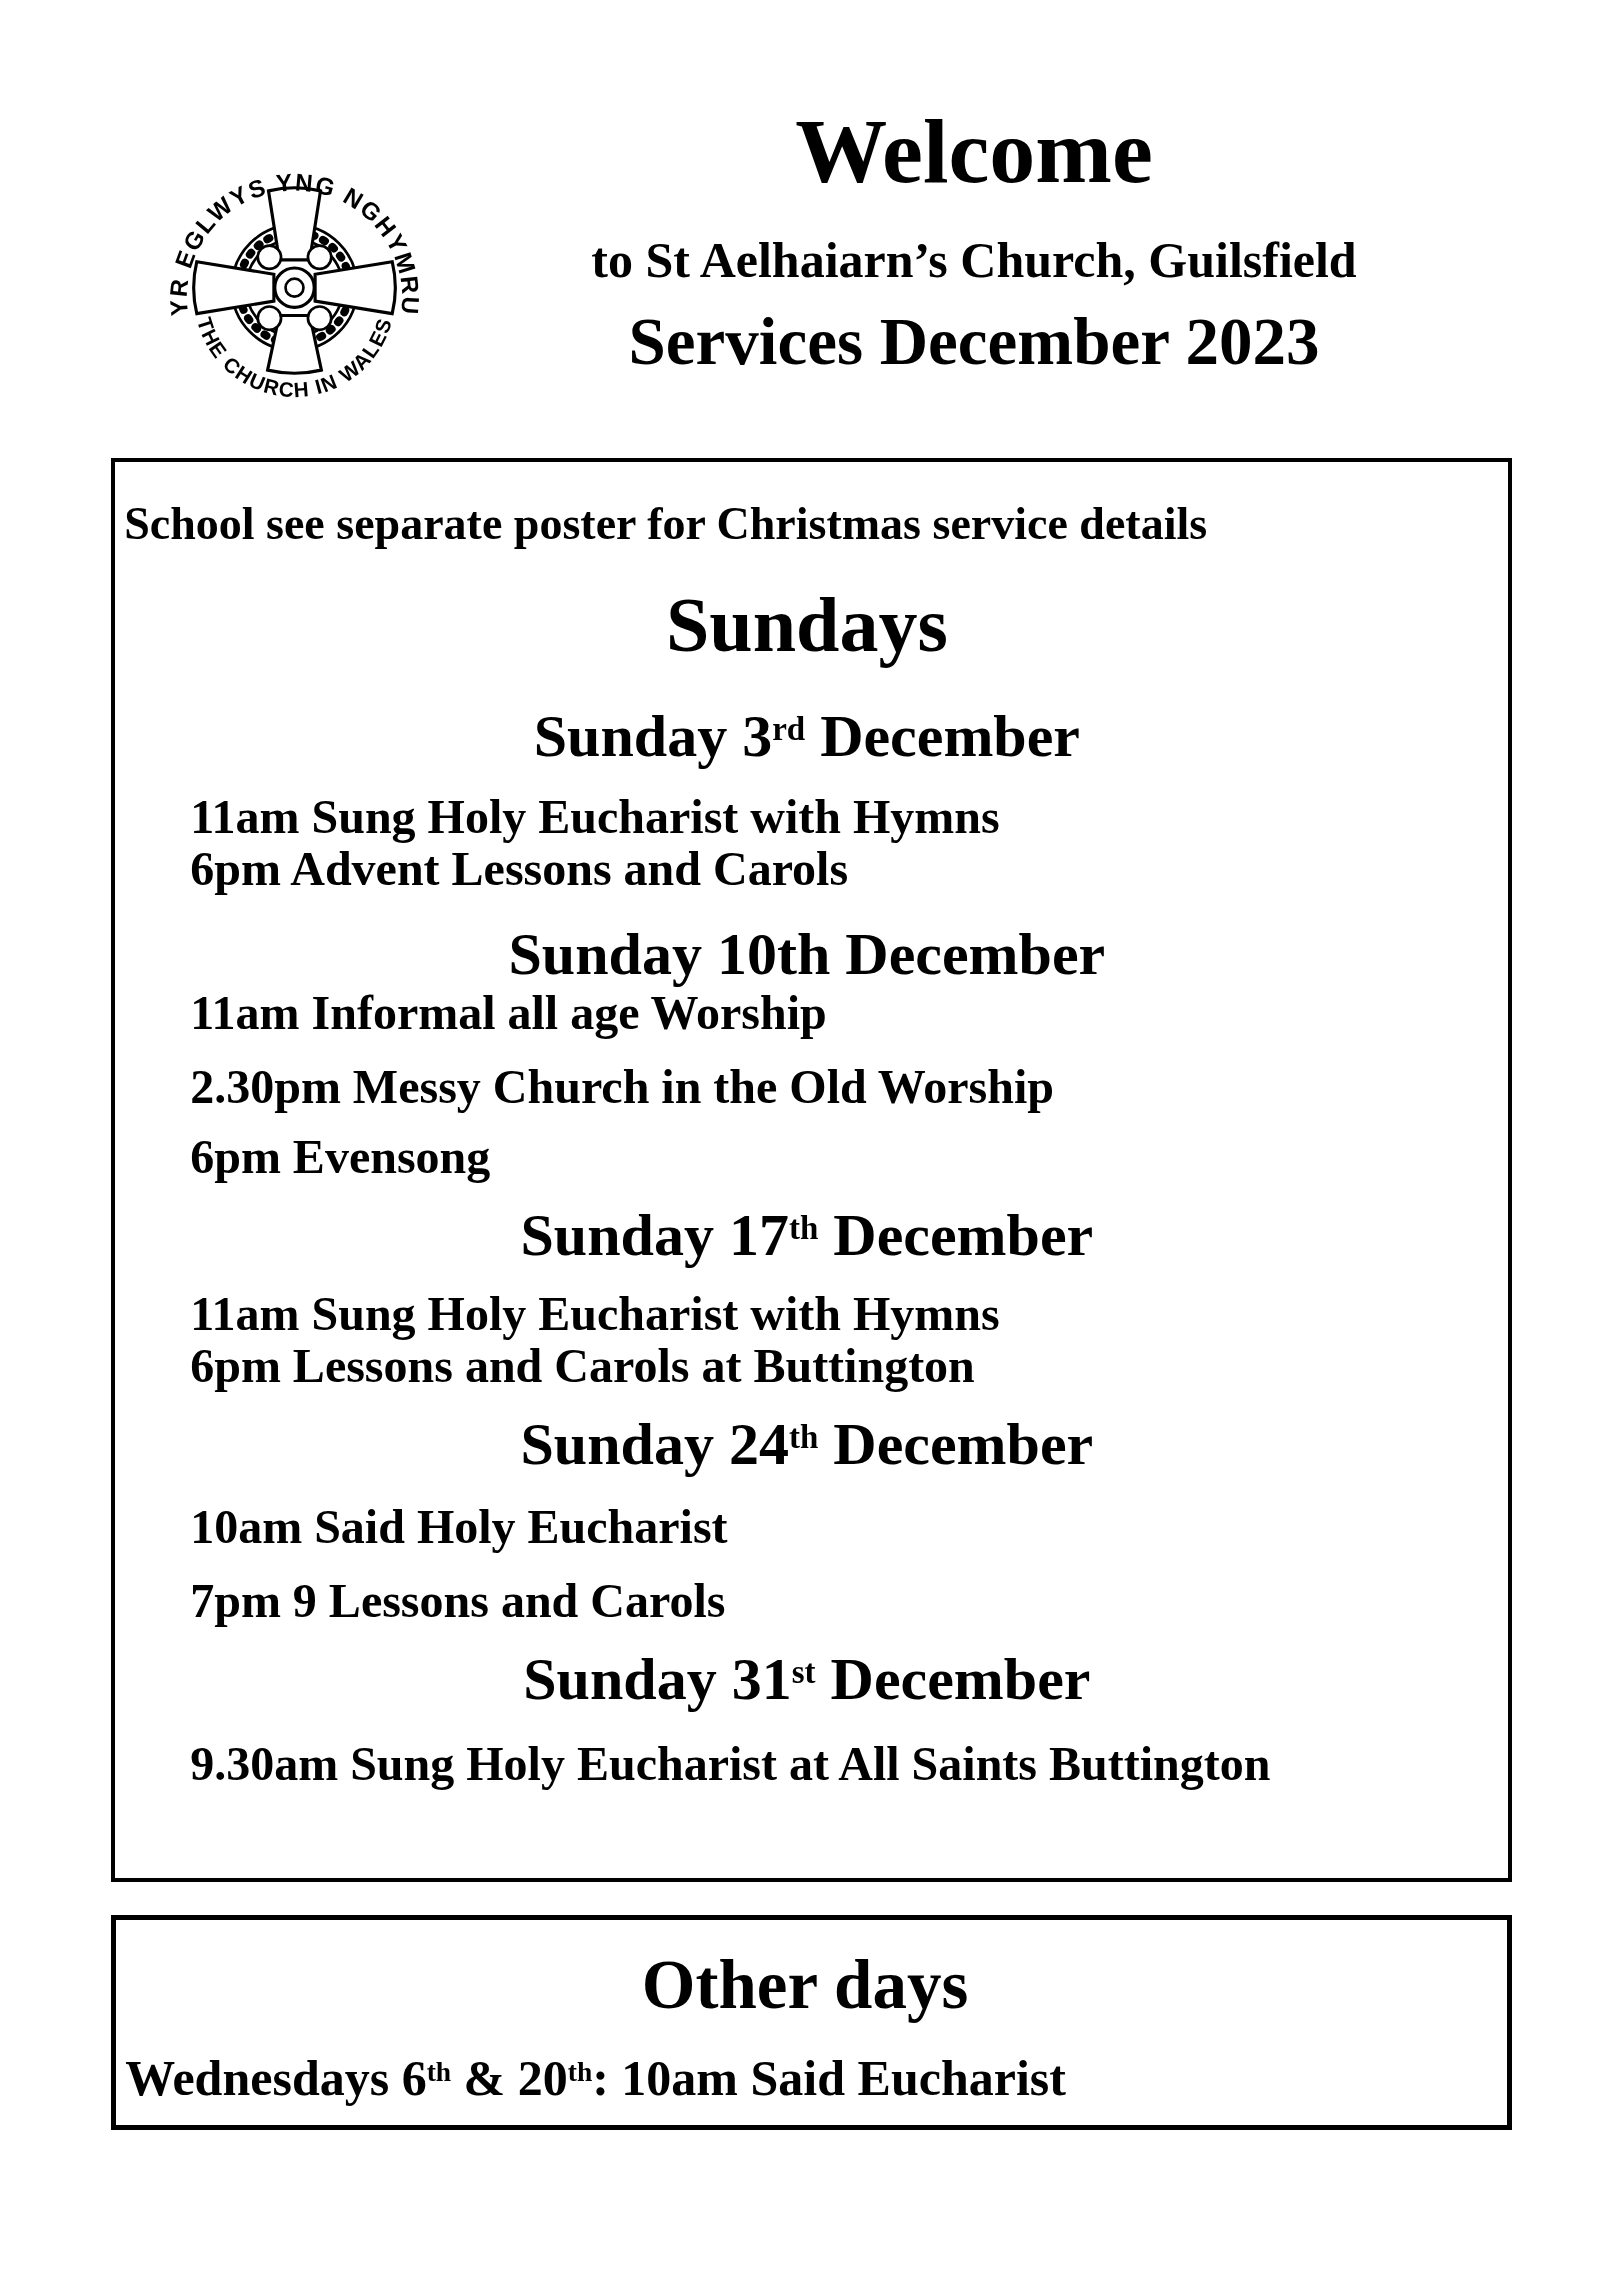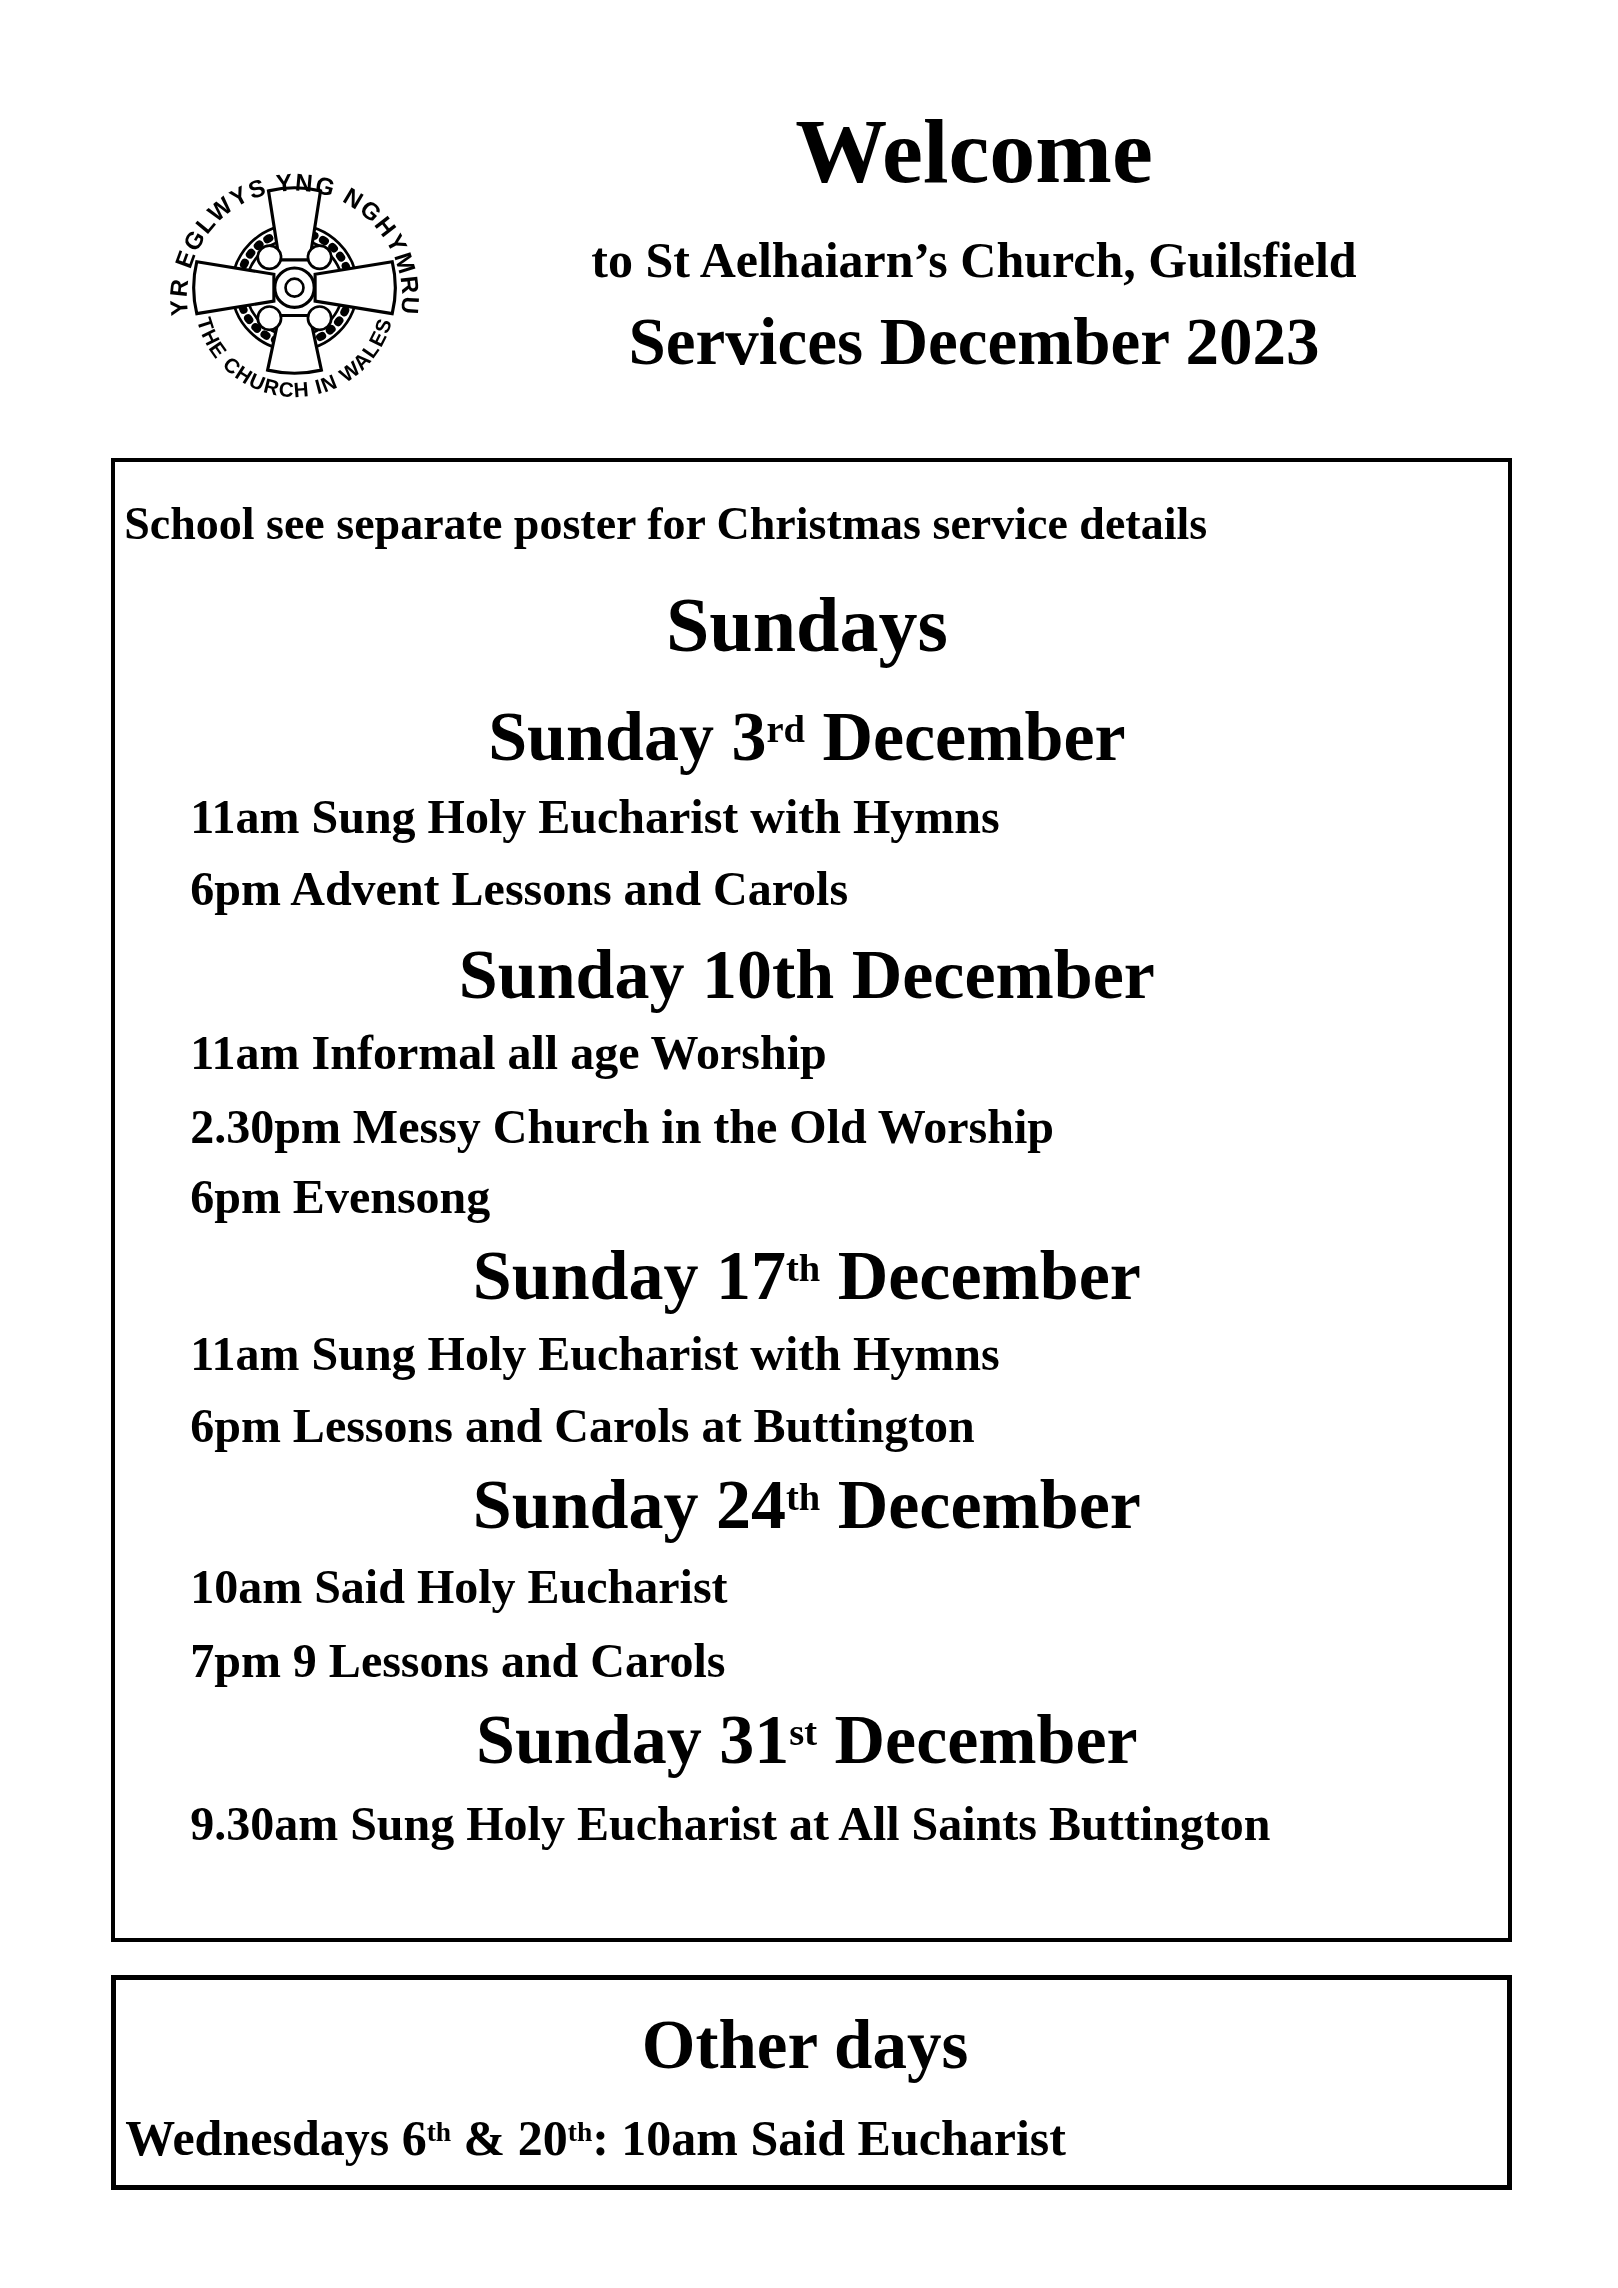--- a/index.html
+++ b/index.html
@@ -67,21 +67,21 @@
     font-size: 46px;
     line-height: 50px;
   }
   .sundays-title {
     font-size: 78px;
     line-height: 81px;
     margin-top: 35px;
     text-align: center;
   }
   .sec-heading {
-    font-size: 70px;
+    font-size: 60px;
     line-height: 61px;
     text-align: center;
   }
   .line {
     font-size: 48px;
     line-height: 48px;
     margin-left: 66px;
   }
   
   .other-box {
@@ -103,21 +103,21 @@
   }
   
   sup {
     font-size: 55%;
     line-height: 0;
     vertical-align: baseline;
     position: relative;
     top: -0.48em;
   }
   
-  .mt22 { margin-top: 24px; }
+  .mt22 { margin-top: 4px; }
   .mt24 { margin-top: 22px; }
   .mt26 { margin-top: 24px; }
   .mt28 { margin-top: 26px; }
   .mt30 { margin-top: 28px; }
   .mt32 { margin-top: 29.5px; }
   .mt34 { margin-top: 31px; }
   .mt44 { margin-top: 41px; }
 </style>
 </head>
 <body>

